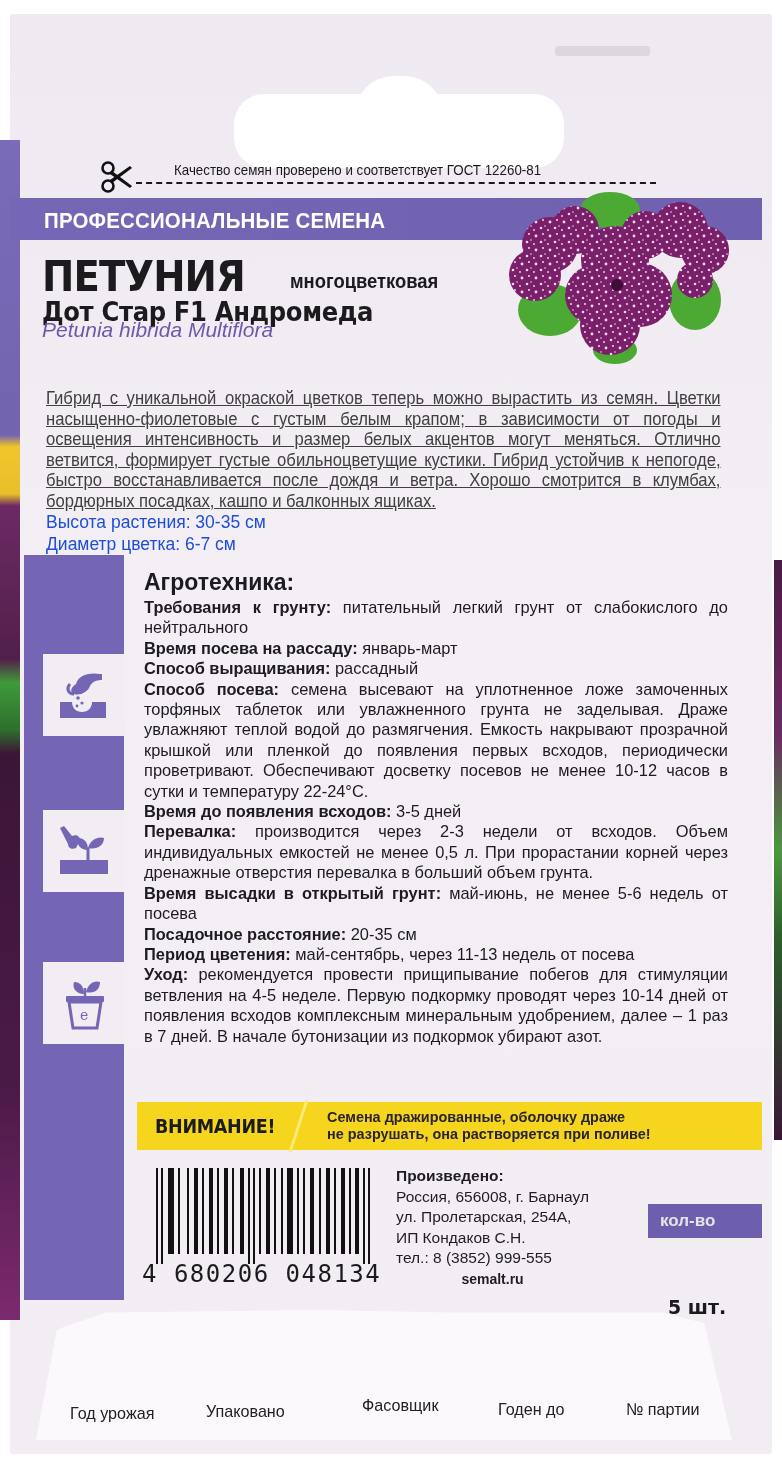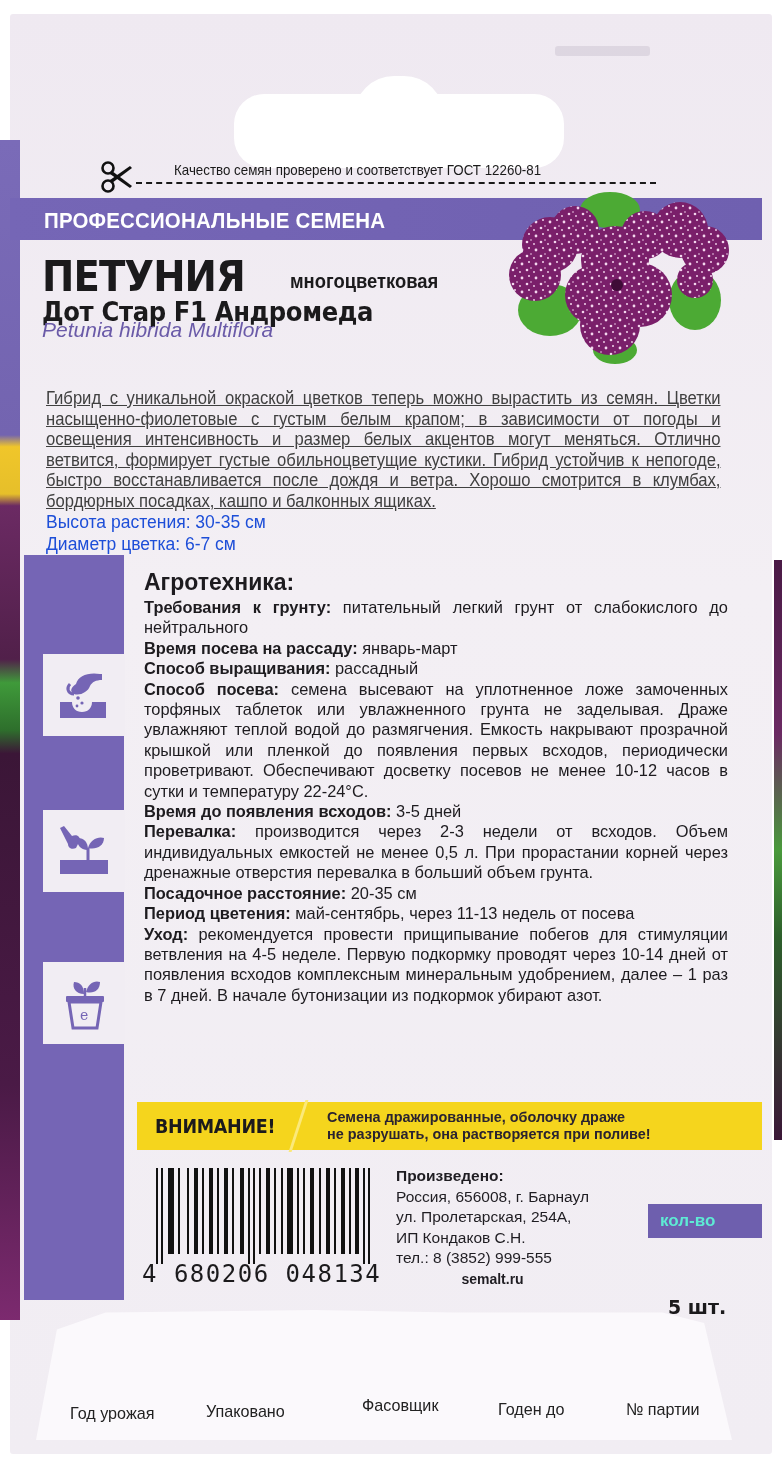--- a/index.html
+++ b/index.html
@@ -148,21 +148,21 @@
     position: absolute; left: 396px; top: 1166px; font-size: 15.5px; line-height: 20.5px;
     color: #1f1d22;
   }
   .producer .p-title { font-weight: bold; }
   .producer .p-site { font-weight: bold; font-size: 14px; text-align: center; }
   .qty-badge {
     position: absolute; left: 648px; top: 1204px; width: 114px; height: 34px;
     background: #6e5fae;
   }
   .qty-label {
-    position: absolute; left: 12px; top: 7px; color: #5eead4; font-weight: bold; font-size: 17px;
+    position: absolute; left: 12px; top: 7px; color: #e5e5e5; font-weight: bold; font-size: 17px;
   }
   .qty-value {
     position: absolute; left: 668px; top: 1252px; font-size: 19px; font-weight: bold;
     color: #1b1a1c; font-family: "DejaVu Sans", sans-serif; margin-top: 44px;
   }
 
   
   .flap {
     position: absolute; left: 36px; top: 1310px; width: 696px; height: 130px;
     background: #fbf9fc;
@@ -279,20 +279,21 @@
 
 <div class="agro">
   <div class="agro-title">Агротехника:</div>
   <div class="agro-list">
     <div class="row"><b>Требования к грунту:</b><span> питательный легкий грунт от слабокислого до нейтрального</span></div>
     <div class="row"><b>Время посева на рассаду:</b><span> январь-март</span></div>
     <div class="row"><b>Способ выращивания:</b><span> рассадный</span></div>
     <div class="row"><b>Способ посева:</b><span> семена высевают на уплотненное ложе замоченных торфяных таблеток или увлажненного грунта не заделывая. Драже увлажняют теплой водой до размягчения. Емкость накрывают прозрачной крышкой или пленкой до появления первых всходов, периодически проветривают. Обеспечивают досветку посевов не менее 10-12 часов в сутки и температуру 22-24°С.</span></div>
     <div class="row"><b>Время до появления всходов:</b><span> 3-5 дней</span></div>
     <div class="row"><b>Перевалка:</b><span> производится через 2-3 недели от всходов. Объем индивидуальных емкостей не менее 0,5 л. При прорастании корней через дренажные отверстия перевалка в больший объем грунта.</span></div>
+    <div class="row"><b>Время высадки в открытый грунт:</b><span> май-июнь, не менее 5-6 недель от посева</span></div>
     <div class="row"><b>Посадочное расстояние:</b><span> 20-35 см</span></div>
     <div class="row"><b>Период цветения:</b><span> май-сентябрь, через 11-13 недель от посева</span></div>
     <div class="row"><b>Уход:</b><span> рекомендуется провести прищипывание побегов для стимуляции ветвления на 4-5 неделе. Первую подкормку проводят через 10-14 дней от появления всходов комплексным минеральным удобрением, далее – 1 раз в 7 дней. В начале бутонизации из подкормок убирают азот.</span></div>
   </div>
 </div>
 
 <div class="warn">
   <div class="warn-label">ВНИМАНИЕ!</div>
   <div class="warn-slash"></div>
   <div class="warn-text">

